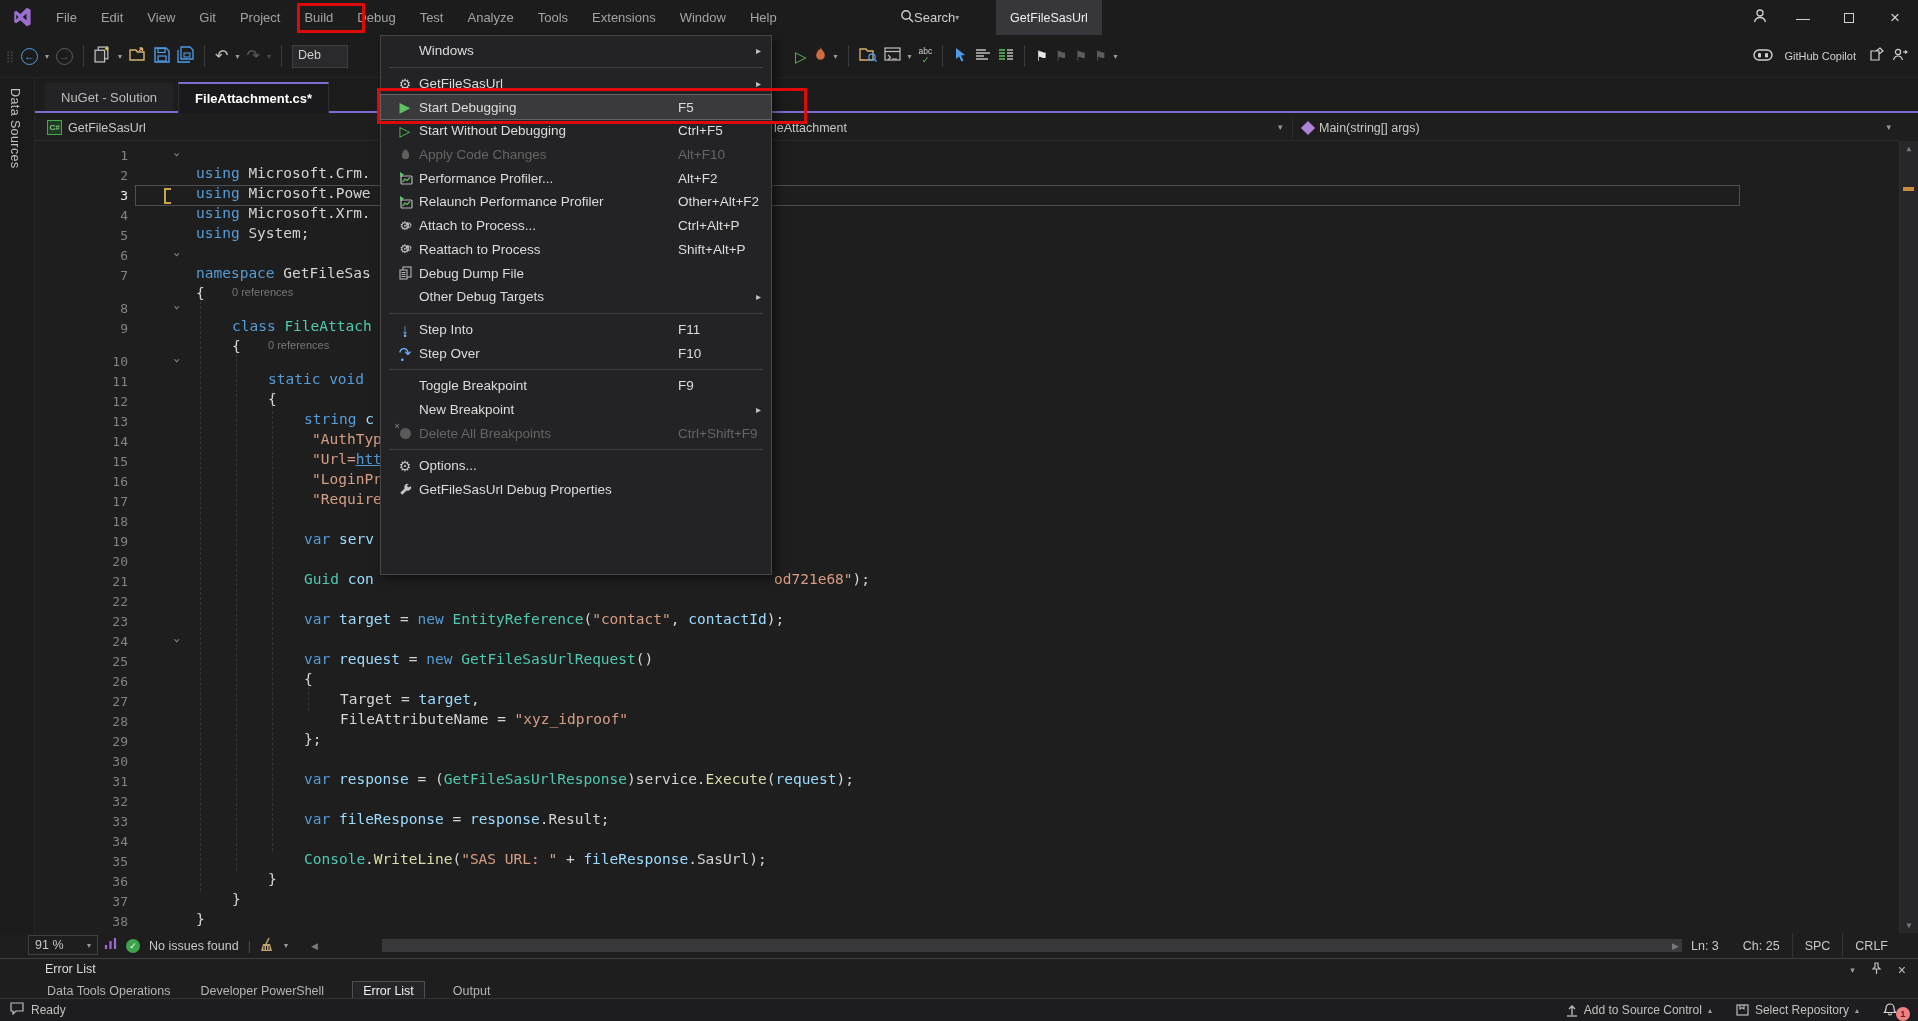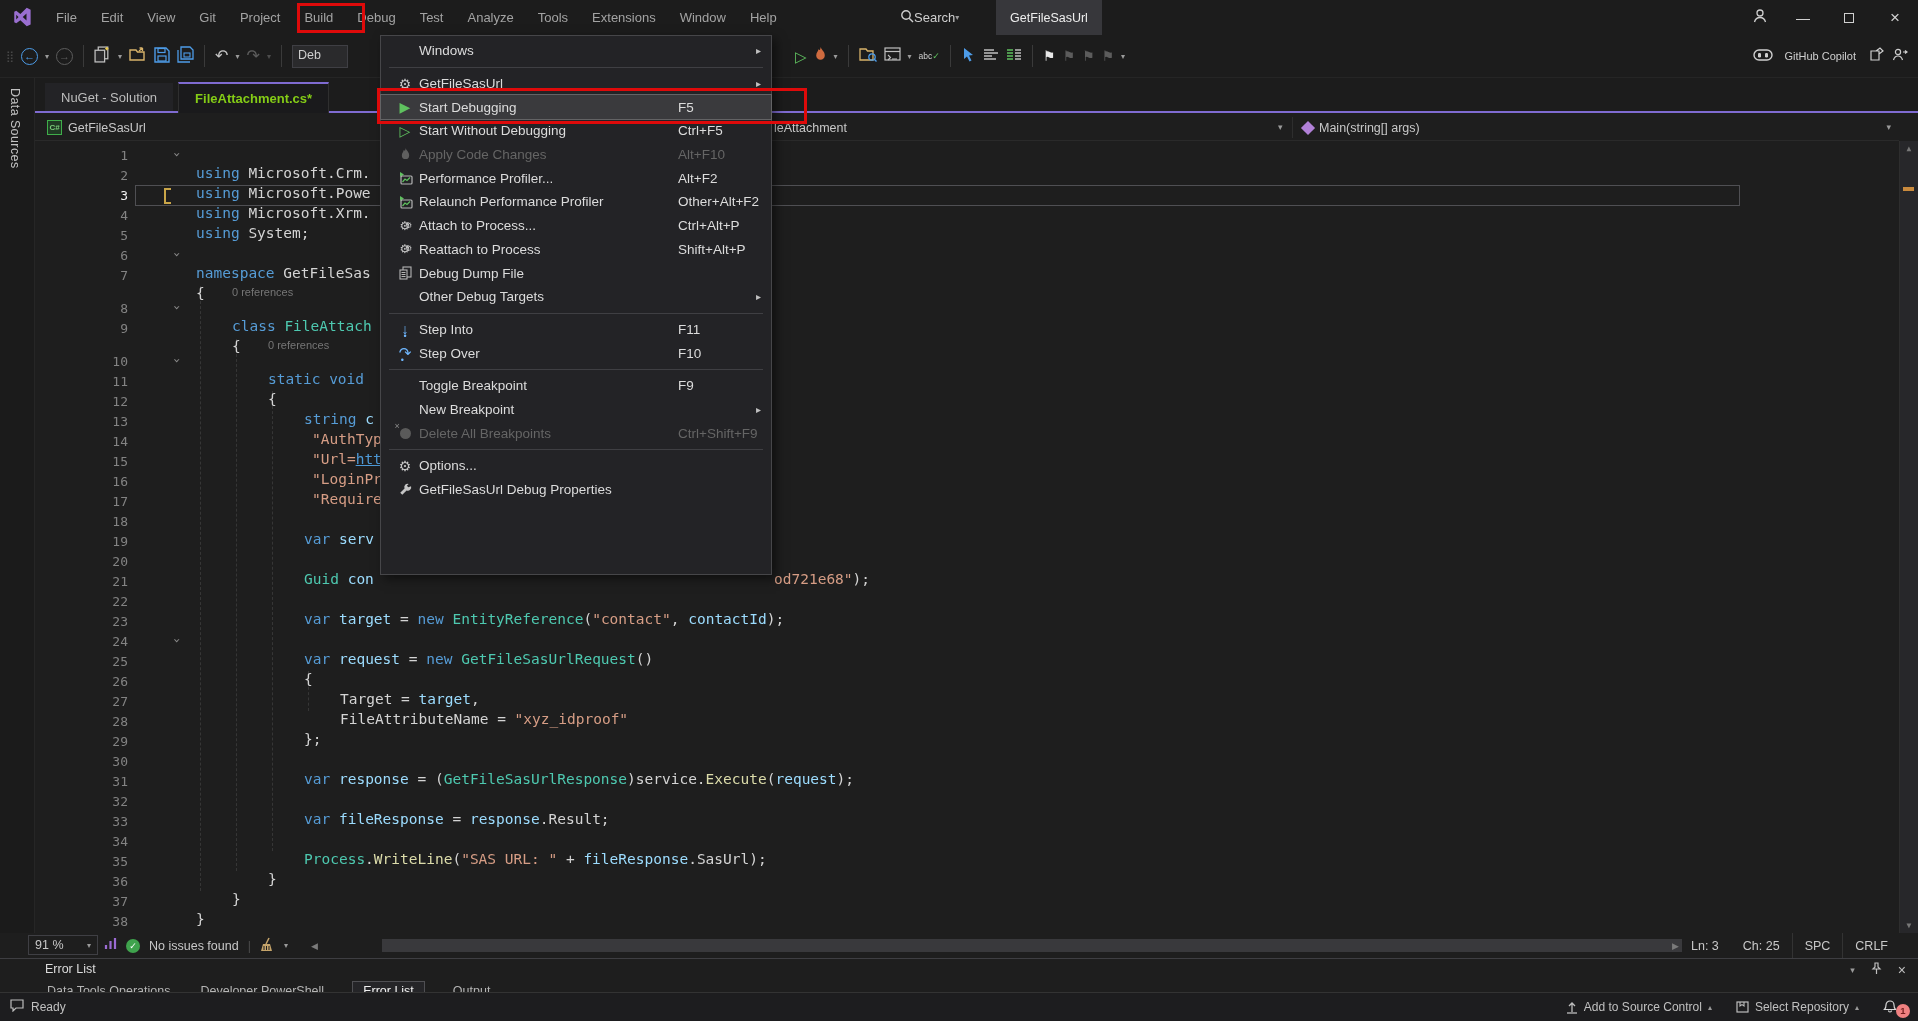--- a/index.html
+++ b/index.html
@@ -31,33 +31,33 @@
   .tb-left{left:6px;} .tb-mid{left:795px;} .tb-right2{right:10px;}
   .tbdiv{width:1px;height:22px;background:#3a3a3a;margin:0 3px;}
   .caret{font-size:8px;color:#9a9a9a;} .dimmed{opacity:.38;}
   .circ{width:17px;height:17px;border:1.4px solid #4d9ce8;border-radius:50%;color:#4d9ce8;font-size:11px;
     display:inline-flex;align-items:center;justify-content:center;}
   .circ.fwd{border-color:#5c5c5c;color:#5c5c5c;}
   .combo{width:56px;height:23px;background:#2a2a2c;border:1px solid #3f3f44;color:#cfcfcf;font-size:12.5px;
     padding:2px 5px;overflow:hidden;white-space:nowrap;}
   .gi{font-size:14px;line-height:1;}
   .green{color:#5fc15f;} .blue{color:#6fb7ff;}
-  .abc{display:inline-flex;flex-direction:row;align-items:center;line-height:1;font-size:8.5px;color:#cfcfcf;}
+  .abc{display:inline-flex;flex-direction:column;align-items:center;line-height:1;font-size:8.5px;color:#cfcfcf;}
   .abc b{color:#5fc15f;font-size:9px;}
   .copilot-label{font-size:11px;color:#cfcfcf;margin:0 6px 0 4px;}
 
   
   .left-rail{position:absolute;left:0;top:78px;width:35px;bottom:88px;background:#1b1b1b;border-right:1px solid #262626;}
   .side-tab{position:absolute;left:8px;top:88px;writing-mode:vertical-rl;font-size:12.5px;color:#c2c2c2;letter-spacing:.4px;}
 
   
   .tabstrip{position:absolute;left:35px;top:78px;right:0;height:35px;background:#1c1c1c;border-bottom:2px solid var(--purple);
     display:flex;align-items:flex-end;padding-left:10px;}
   .doctab{height:28px;padding:0 16px;font-size:13px;display:flex;align-items:center;color:#bdbdbd;background:#232326;margin-right:5px;}
-  .doctab.active{background:#1a1a1c;color:#84cc16;font-weight:bold;border-top:2px solid var(--purple);
+  .doctab.active{background:#1a1a1c;color:#ffffff;font-weight:bold;border-top:2px solid var(--purple);
     border-left:1px solid #2f2f2f;border-right:1px solid #2f2f2f;height:31px;margin-bottom:-2px;}
 
   
   .breadcrumb{position:absolute;left:35px;top:115px;right:19px;height:26px;background:#1e1e1e;border-bottom:1px solid #2a2a2a;
     font-size:12.5px;color:#c8c8c8;}
   .bc-sec{position:absolute;top:0;height:25px;display:flex;align-items:center;gap:6px;}
   .csharp-ico{width:15px;height:15px;border:1px solid #3fae4a;background:#203a24;color:#7ccc7c;font-size:8px;font-weight:bold;
     display:inline-flex;align-items:center;justify-content:center;}
   .cube{width:10px;height:10px;background:#b180d7;transform:rotate(45deg);display:inline-block;}
   .bc-caret{position:absolute;top:7px;font-size:9px;color:#9a9a9a;}
@@ -99,21 +99,21 @@
 
   
   .panel{position:absolute;left:0;right:0;top:958px;height:44px;background:#1e1e1e;border-top:1px solid #3e3e42;}
   .panel-title{position:absolute;left:45px;top:3px;font-size:12.5px;color:#dcdcdc;}
   .panel-ctrls{position:absolute;right:12px;top:3px;display:flex;gap:16px;color:#c0c0c0;font-size:12px;align-items:center;}
   .panel-tabs{position:absolute;left:45px;top:22px;display:flex;gap:26px;font-size:12.5px;color:#b5b5b5;align-items:center;}
   .ptab{padding:2px 2px;} 
   .ptab.active{border:1px solid #4f4f53;background:#252528;color:#f0f0f0;padding:2px 10px;}
 
   
-  .statusbar{position:absolute;left:0;right:0;bottom:0;height:29px;background:#1d1d1f;border-top:1px solid #333;
+  .statusbar{position:absolute;left:0;right:0;bottom:0;height:23px;background:#1d1d1f;border-top:1px solid #333;
     font-size:12px;color:#c0c0c0;display:flex;align-items:center;}
   .sb-left{display:flex;align-items:center;gap:7px;padding-left:10px;}
   .sb-right{margin-left:auto;display:flex;align-items:center;gap:24px;padding-right:8px;}
   .sb-item{display:flex;align-items:center;gap:6px;}
   .badge{width:14px;height:14px;border-radius:50%;background:#ef8181;color:#731d1d;font-size:9.5px;font-weight:bold;
     display:inline-flex;align-items:center;justify-content:center;margin-left:-7px;margin-top:7px;}
 
   
   .dmenu{position:absolute;left:380px;top:35px;width:392px;height:540px;background:#232326;border:1px solid #464649;
     box-shadow:4px 4px 10px rgba(0,0,0,.5);z-index:50;padding:3px 0;font-size:13.5px;color:#dcdcdc;}
@@ -371,21 +371,21 @@
         <div class="code-row"><span class="ln">24</span><span class="chev">›</span><span class="body" style="left: 269px;"><span class="k">var</span><span class="p"> </span><span class="v">request</span><span class="p"> = </span><span class="k">new</span><span class="p"> </span><span class="t">GetFileSasUrlRequest</span><span class="p">()</span></span></div>
         <div class="code-row"><span class="ln">25</span><span class="body" style="left: 269px;"><span class="p">{</span></span></div>
         <div class="code-row"><span class="ln">26</span><span class="body" style="left: 305px;"><span class="p">Target = </span><span class="v">target</span><span class="p">,</span></span></div>
         <div class="code-row"><span class="ln">27</span><span class="body" style="left: 305px;"><span class="p">FileAttributeName = </span><span class="s">"xyz_idproof"</span></span></div>
         <div class="code-row"><span class="ln">28</span><span class="body" style="left: 269px;"><span class="p">};</span></span></div>
         <div class="code-row"><span class="ln">29</span></div>
         <div class="code-row"><span class="ln">30</span><span class="body" style="left: 269px;"><span class="k">var</span><span class="p"> </span><span class="v">response</span><span class="p"> = (</span><span class="t">GetFileSasUrlResponse</span><span class="p">)service.</span><span class="m">Execute</span><span class="p">(</span><span class="v">request</span><span class="p">);</span></span></div>
         <div class="code-row"><span class="ln">31</span></div>
         <div class="code-row"><span class="ln">32</span><span class="body" style="left: 269px;"><span class="k">var</span><span class="p"> </span><span class="v">fileResponse</span><span class="p"> = </span><span class="v">response</span><span class="p">.Result;</span></span></div>
         <div class="code-row"><span class="ln">33</span></div>
-        <div class="code-row"><span class="ln">34</span><span class="body" style="left: 269px;"><span class="t">Process</span><span class="p">.</span><span class="m">WriteLine</span><span class="p">(</span><span class="s">"SAS URL: "</span><span class="p"> + </span><span class="v">fileResponse</span><span class="p">.SasUrl);</span></span></div>
+        <div class="code-row"><span class="ln">34</span><span class="body" style="left: 269px;"><span class="t">Console</span><span class="p">.</span><span class="m">WriteLine</span><span class="p">(</span><span class="s">"SAS URL: "</span><span class="p"> + </span><span class="v">fileResponse</span><span class="p">.SasUrl);</span></span></div>
         <div class="code-row"><span class="ln">35</span><span class="body" style="left: 233px;"><span class="p">}</span></span></div>
         <div class="code-row"><span class="ln">36</span><span class="body" style="left: 197px;"><span class="p">}</span></span></div>
         <div class="code-row"><span class="ln">37</span><span class="body" style="left: 161px;"><span class="p">}</span></span></div>
         <div class="code-row"><span class="ln">38</span></div>
       </div>
     <div class="curline-box" id="curline-box" style="top: 44px;"></div>
     <div class="vscroll">
       <span class="vs-arrow" style="top:3px;">▲</span>
       <span class="vs-mark" style="top:46px;"></span>
       <span class="vs-arrow" style="bottom:3px;">▼</span>

